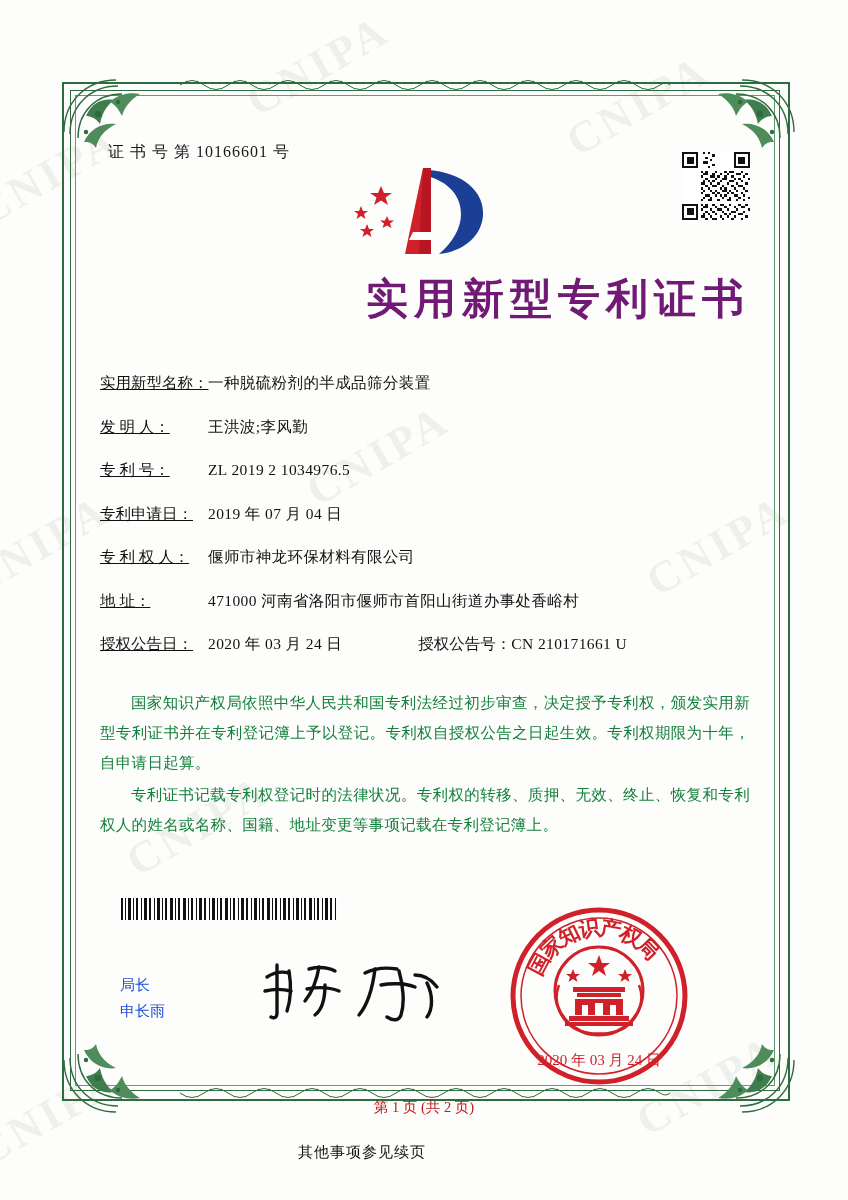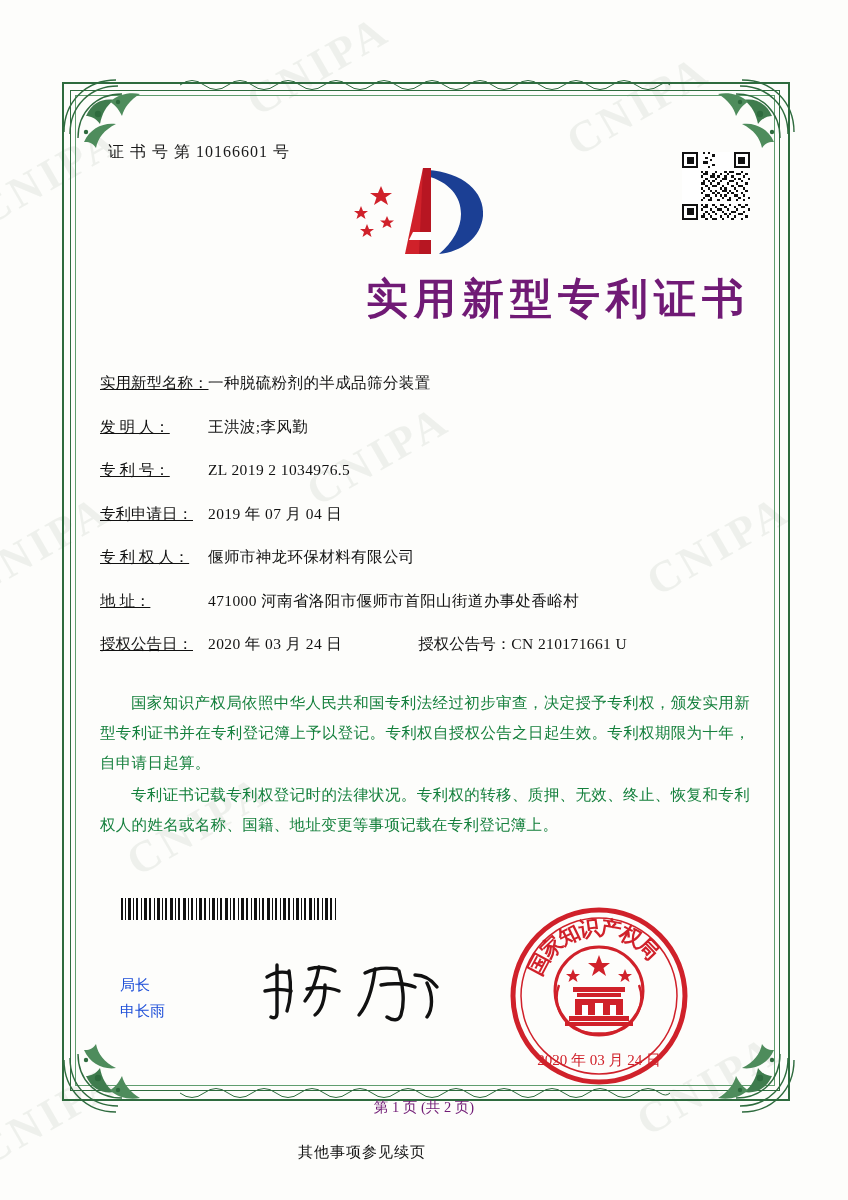--- a/index.html
+++ b/index.html
@@ -212,21 +212,21 @@
   }
 
   
   .page-num {
     position: absolute;
     left: 0;
     top: 1098px;
     width: 848px;
     text-align: center;
     font-size: 14.5px;
-    color: #701a75;
+    color: #b91c1c;
   }
   .footer-note {
     position: absolute;
     left: 0;
     top: 1143px;
     width: 724px;
     text-align: center;
     font-size: 15px;
     color: #111;
     letter-spacing: 1px;

